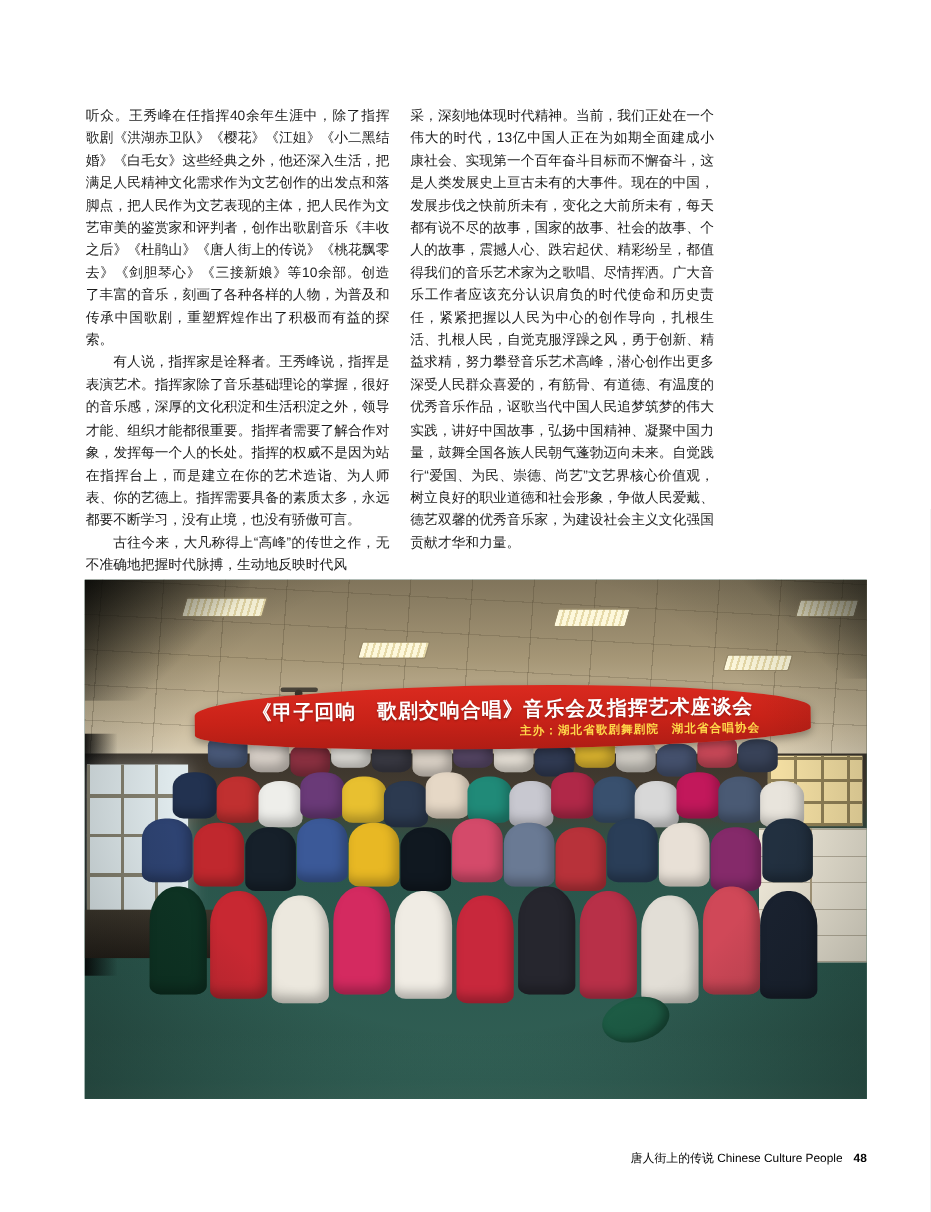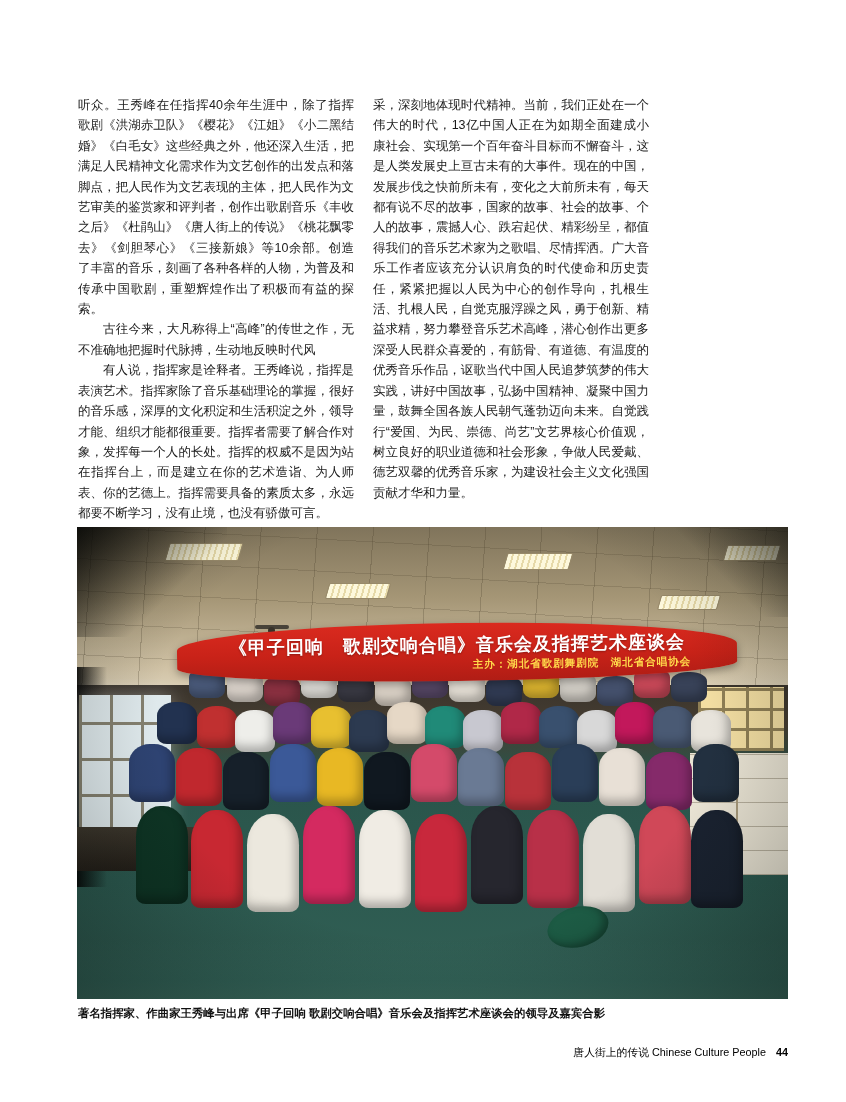--- a/index.html
+++ b/index.html
@@ -87,22 +87,22 @@
           white-space:nowrap;}
   .footer .pagenum{font-weight:bold;margin-left:7px;}
 </style>
 </head>
 <body>
 
 <div class="page">
 
   <div class="col col-left">
     <p>听众。王秀峰在任指挥40余年生涯中，除了指挥歌剧《洪湖赤卫队》《樱花》《江姐》《小二黑结婚》《白毛女》这些经典之外，他还深入生活，把满足人民精神文化需求作为文艺创作的出发点和落脚点，把人民作为文艺表现的主体，把人民作为文艺审美的鉴赏家和评判者，创作出歌剧音乐《丰收之后》《杜鹃山》《唐人街上的传说》《桃花飘零去》《剑胆琴心》《三接新娘》等10余部。创造了丰富的音乐，刻画了各种各样的人物，为普及和传承中国歌剧，重塑辉煌作出了积极而有益的探索。</p>
+    <p class="indent">有人说，指挥家是诠释者。王秀峰说，指挥是表演艺术。指挥家除了音乐基础理论的掌握，很好的音乐感，深厚的文化积淀和生活积淀之外，领导才能、组织才能都很重要。指挥者需要了解合作对象，发挥每一个人的长处。指挥的权威不是因为站在指挥台上，而是建立在你的艺术造诣、为人师表、你的艺德上。指挥需要具备的素质太多，永远都要不断学习，没有止境，也没有骄傲可言。</p>
     <p class="indent">古往今来，大凡称得上“高峰”的传世之作，无不准确地把握时代脉搏，生动地反映时代风</p>
-    <p class="indent">有人说，指挥家是诠释者。王秀峰说，指挥是表演艺术。指挥家除了音乐基础理论的掌握，很好的音乐感，深厚的文化积淀和生活积淀之外，领导才能、组织才能都很重要。指挥者需要了解合作对象，发挥每一个人的长处。指挥的权威不是因为站在指挥台上，而是建立在你的艺术造诣、为人师表、你的艺德上。指挥需要具备的素质太多，永远都要不断学习，没有止境，也没有骄傲可言。</p>
   </div>
   <div class="col col-right">
     <p>采，深刻地体现时代精神。当前，我们正处在一个伟大的时代，13亿中国人正在为如期全面建成小康社会、实现第一个百年奋斗目标而不懈奋斗，这是人类发展史上亘古未有的大事件。现在的中国，发展步伐之快前所未有，变化之大前所未有，每天都有说不尽的故事，国家的故事、社会的故事、个人的故事，震撼人心、跌宕起伏、精彩纷呈，都值得我们的音乐艺术家为之歌唱、尽情挥洒。广大音乐工作者应该充分认识肩负的时代使命和历史责任，紧紧把握以人民为中心的创作导向，扎根生活、扎根人民，自觉克服浮躁之风，勇于创新、精益求精，努力攀登音乐艺术高峰，潜心创作出更多深受人民群众喜爱的，有筋骨、有道德、有温度的优秀音乐作品，讴歌当代中国人民追梦筑梦的伟大实践，讲好中国故事，弘扬中国精神、凝聚中国力量，鼓舞全国各族人民朝气蓬勃迈向未来。自觉践行“爱国、为民、崇德、尚艺”文艺界核心价值观，树立良好的职业道德和社会形象，争做人民爱戴、德艺双馨的优秀音乐家，为建设社会主义文化强国贡献才华和力量。</p>
   </div>
 
   <figure class="photo" style="margin:0;">
     <div class="room-bg"></div>
 
     <div class="ceiling">
       <div class="tiles"></div>
@@ -453,21 +453,20 @@
           </div>
           <div class="torso" style="height:98px;background:#1a2230"></div>
         </div>
       </div>
 
     <div class="cushion"></div>
     <div class="floor-front"></div>
     <div class="vignette"></div>
   </figure>
 
-  <p class="caption">著名指挥家、作曲家王秀峰与出席《甲子回响 歌剧交响合唱》音乐会及指挥艺术座谈会的领导及嘉宾合影</p>
 
   <div class="footer">
     <span>唐人街上的传说</span>
     <span>Chinese Culture People</span>
-    <span class="pagenum">44</span>
+    <span class="pagenum">48</span>
   </div>
 
 </div>
 
 </body></html>

